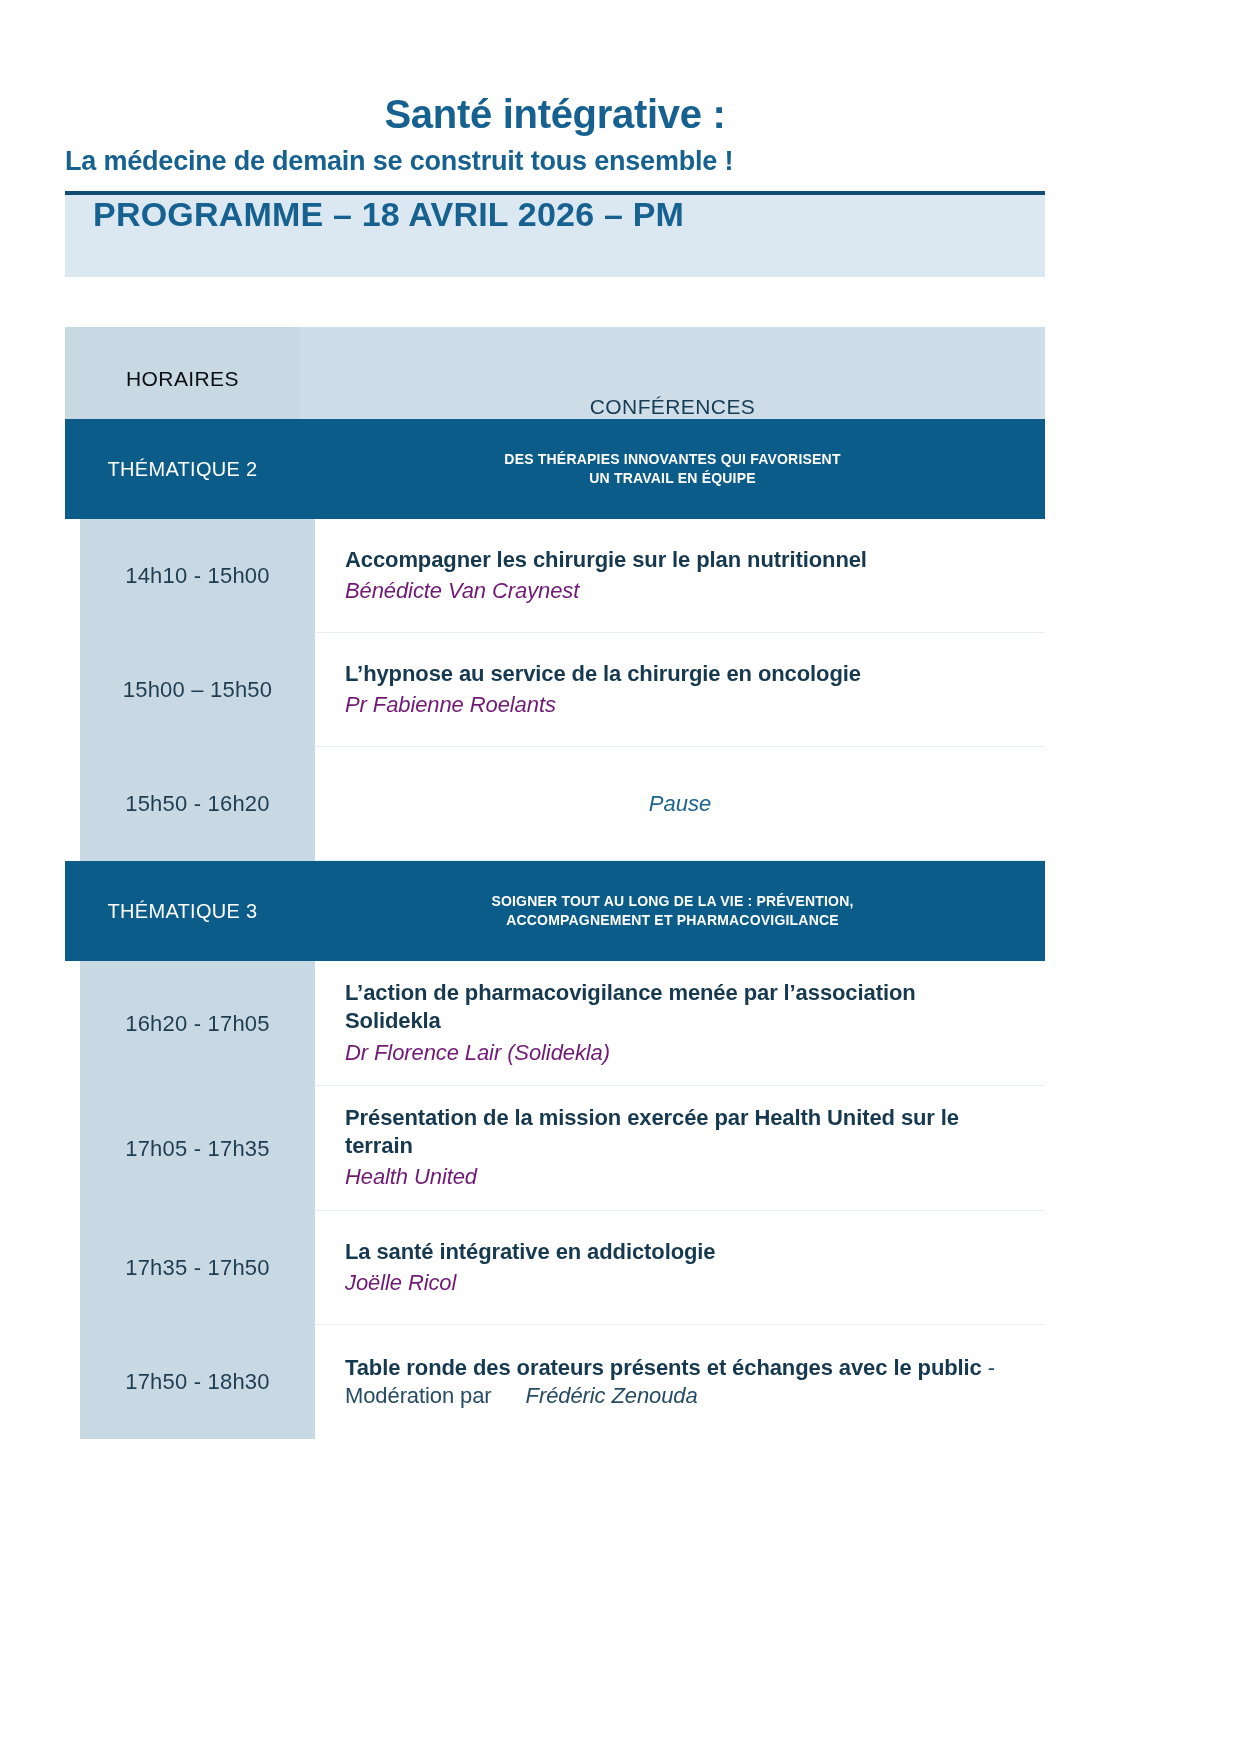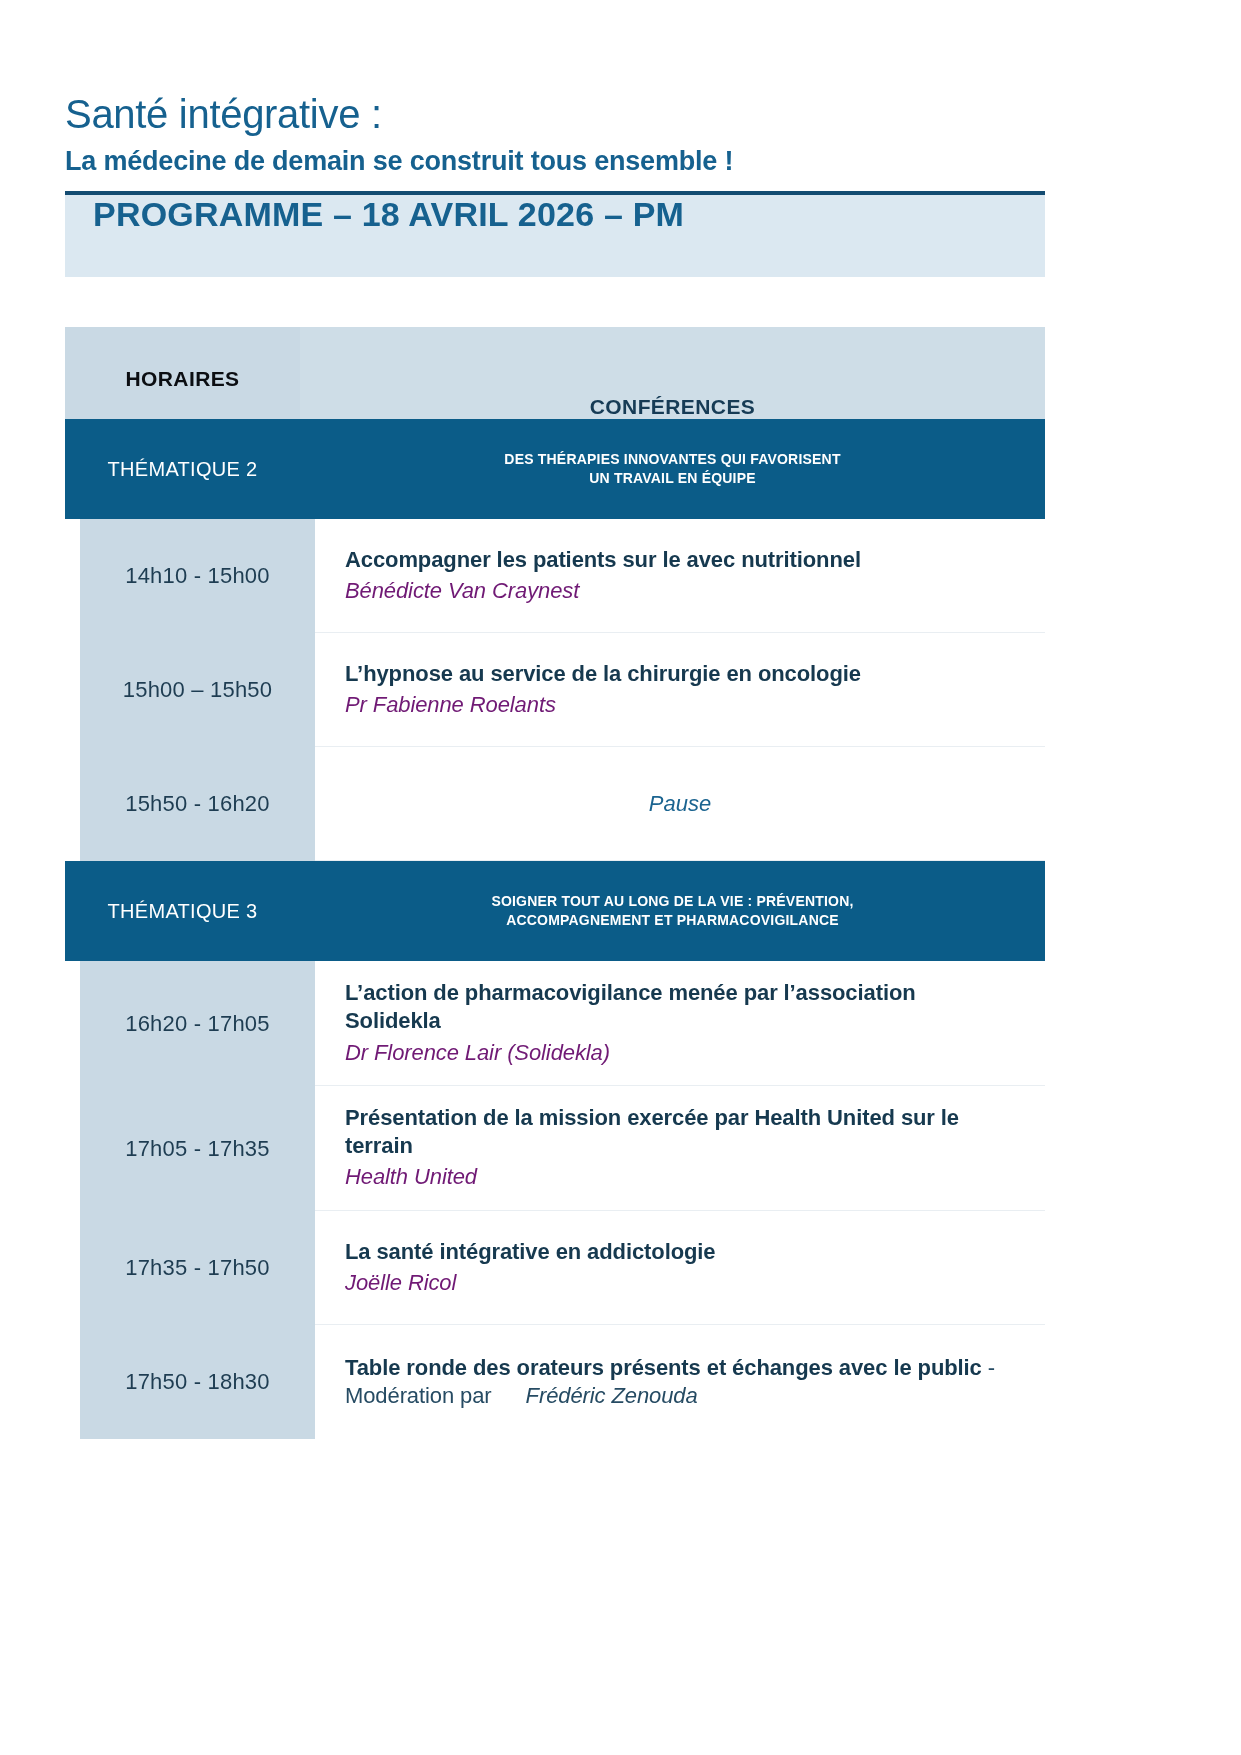--- a/index.html
+++ b/index.html
@@ -18,24 +18,25 @@
   }
   .inner {
     position:absolute;
     left:65px; top:0; width:980px;
   }
 
   
   .header { padding-top:92px; }
   .title-main {
     font-size:40px;
-    font-weight:normal;
+    font-weight:bold;
     color:#16618F;
     letter-spacing:-0.3px;
     line-height:1.12;
+    text-align:center;
   }
   .title-sub {
     font-size:27px;
     font-weight:bold;
     color:#16618F;
     letter-spacing:-0.2px;
     line-height:1.2;
     margin-top:8px;
   }
   .rule {
@@ -81,21 +82,21 @@
 
   
   .head-row { height:92px; background:#CEDDE7; }
   .head-row .col-time { background:#C9D9E4; }
   .head-row .col-conf {
     align-items:center;
     justify-content:flex-end;
   }
   .head-label {
     font-size:21px;
-    font-weight:bold;
+    font-weight:normal;
     letter-spacing:0.4px;
     margin-top:12px;
   }
   .head-horaires { color:#0B0E12; }
   .head-conf { color:#163B55; }
 
   
   .thematic { background:#0B5C88; min-height:100px; }
   .thematic .col-time {
     background:#0B5C88;
@@ -214,21 +215,21 @@
           <div class="thematic-title">
             <span>DES THÉRAPIES INNOVANTES QUI FAVORISENT</span><br>
             <span>UN TRAVAIL EN ÉQUIPE</span>
           </div>
         </div>
       </div>
 
       <div class="row content-row">
         <div class="col-time">14h10 - 15h00</div>
         <div class="col-conf">
-          <div class="conf-title">Accompagner les patients sur le avec nutritionnel</div>
+          <div class="conf-title">Accompagner les chirurgie sur le plan nutritionnel</div>
           <div class="conf-speaker">Bénédicte Van Craynest</div>
         </div>
       </div>
 
       <div class="row content-row">
         <div class="col-time">15h00 – 15h50</div>
         <div class="col-conf">
           <div class="conf-title">L’hypnose au service de la chirurgie en oncologie</div>
           <div class="conf-speaker">Pr Fabienne Roelants</div>
         </div>

